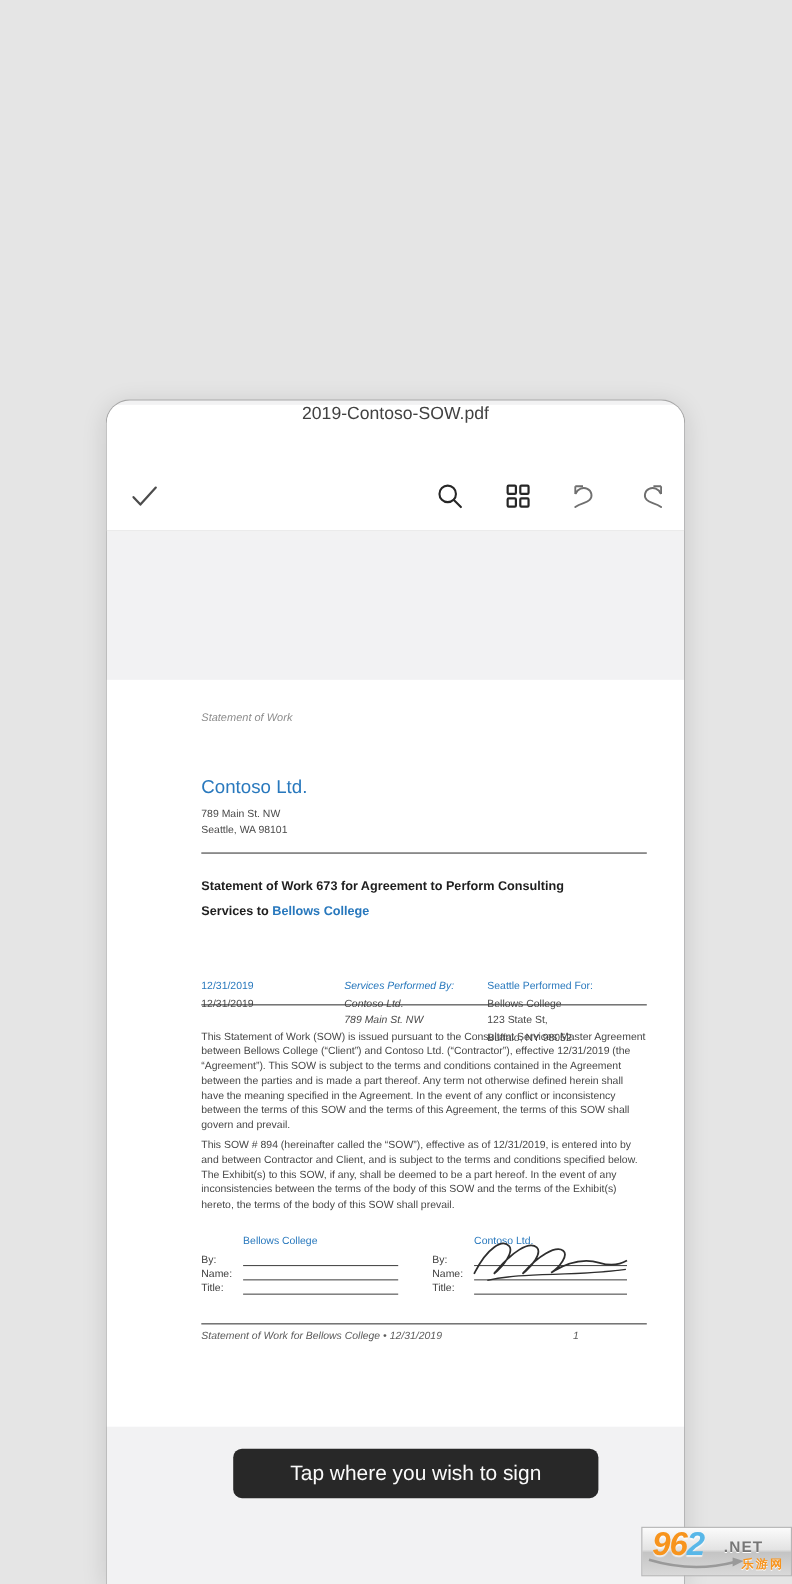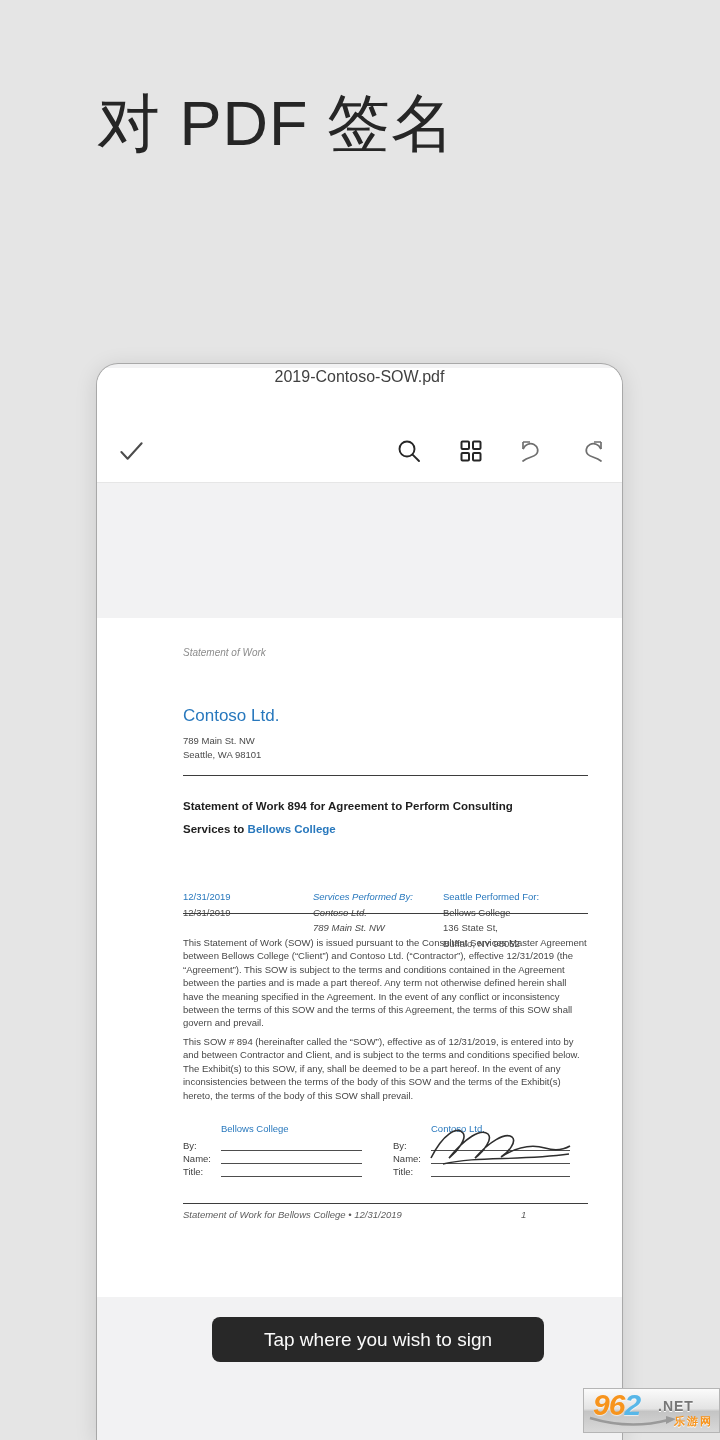--- a/index.html
+++ b/index.html
@@ -89,21 +89,20 @@
     position:absolute; right:6px; bottom:3px; font-size:11px; font-weight:bold;
     color:#f7941d; letter-spacing:2px; text-shadow:0 1px 0 #ffffff;
   }
   .wm-swoosh { position:absolute; left:4px; bottom:3px; width:90px; height:14px; }
 </style>
 </head>
 <body>
 
 <div class="screen">
 
-  <h1 class="page-title">对 PDF 签名</h1>
 
   <div class="phone">
 
     <div class="phone-header">
       <div class="doc-title">2019-Contoso-SOW.pdf</div>
 
       <span class="tb-icon tb-check">
         <svg viewBox="0 0 28 24" fill="none" stroke="#4c4c4c" stroke-width="2.1" stroke-linecap="round" stroke-linejoin="round">
             <path d="M3.5 13 L10 20 L24.5 4"></path>
           </svg>
@@ -143,37 +142,37 @@
 
         <div class="company-name">Contoso Ltd.</div>
         <div class="company-addr">
           <div>789 Main St. NW</div>
           <div>Seattle, WA 98101</div>
         </div>
 
         <div class="hr hr1"></div>
 
         <div class="doc-heading">
-          <span>Statement of Work 894 for Agreement to Perform Consulting</span><br>
+          <span>Statement of Work 673 for Agreement to Perform Consulting</span><br>
           <span>Services to </span><span class="blue">Bellows College</span>
         </div>
 
         <div class="info-col col1">
           <div class="hdr">12/31/2019</div>
           <div>12/31/2019</div>
         </div>
         <div class="info-col col2">
           <div class="hdr">Services Performed By:</div>
           <div>Contoso Ltd.</div>
           <div>789 Main St. NW</div>
         </div>
         <div class="info-col col3">
           <div class="hdr">Seattle Performed For:</div>
           <div>Bellows College</div>
-          <div>136 State St,</div>
+          <div>123 State St,</div>
           <div>Buffalo, NY 98052</div>
         </div>
 
         <div class="hr hr2"></div>
 
         <div class="para para1">This Statement of Work (SOW) is issued pursuant to the Consultant Services Master Agreement between Bellows College (“Client”) and Contoso Ltd. (“Contractor”), effective 12/31/2019 (the “Agreement”). This SOW is subject to the terms and conditions contained in the Agreement between the parties and is made a part thereof. Any term not otherwise defined herein shall have the meaning specified in the Agreement. In the event of any conflict or inconsistency between the terms of this SOW and the terms of this Agreement, the terms of this SOW shall govern and prevail.</div>
         <div class="para para2">This SOW # 894 (hereinafter called the “SOW”), effective as of 12/31/2019, is entered into by and between Contractor and Client, and is subject to the terms and conditions specified below. The Exhibit(s) to this SOW, if any, shall be deemed to be a part hereof. In the event of any inconsistencies between the terms of the body of this SOW and the terms of the Exhibit(s) hereto, the terms of the body of this SOW shall prevail.</div>
 
         <div class="sig-block sig-left">
           <div class="sig-company">Bellows College</div>

